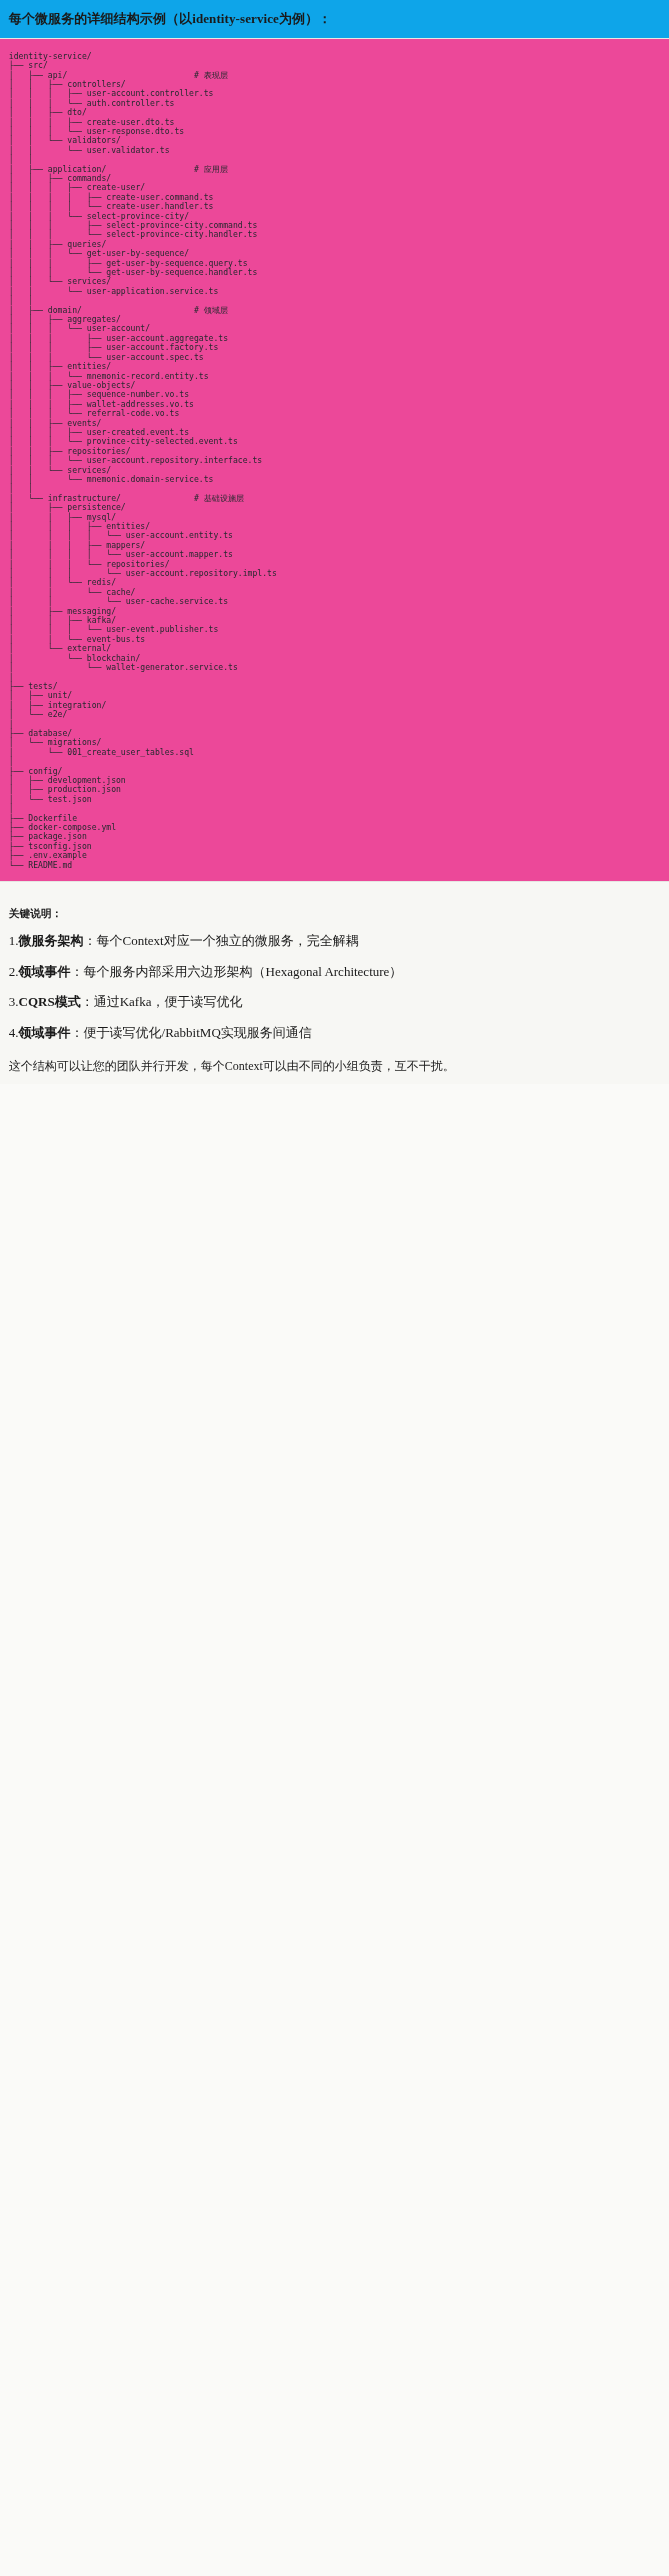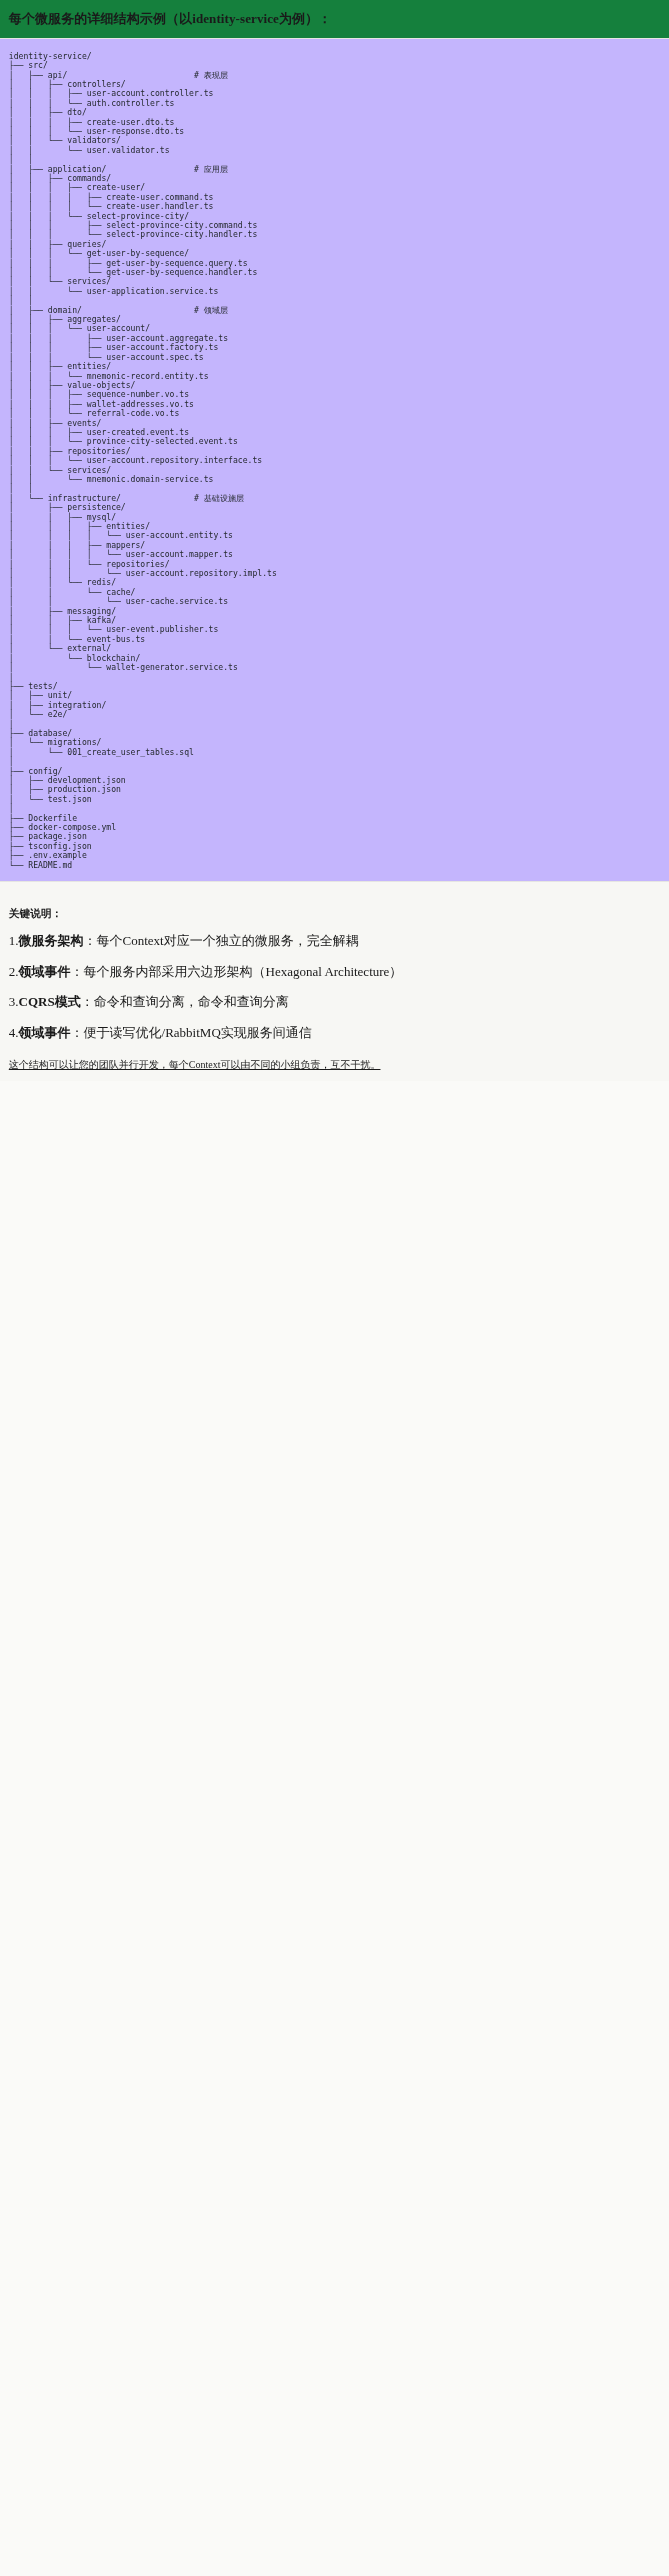--- a/index.html
+++ b/index.html
@@ -10,36 +10,36 @@
   }
   body {
     width: 669px;
     font-family: "Liberation Serif", "DejaVu Serif", serif;
     color: #1a1a1a;
     -webkit-font-smoothing: antialiased;
   }
 
   
   .title-block {
-    background: #15803d;
+    background: #0ea5e9;
     padding: 11.3px 8.8px 10px 8.8px;
     border-bottom: 0.6px solid #e6e6e2;
   }
   .page-title {
     font-family: "Liberation Serif", "DejaVu Serif", serif;
     font-weight: bold;
     font-size: 13px;
     line-height: 1.3;
     margin: 0;
     letter-spacing: 0.1px;
   }
 
   
   .tree-block {
-    background: #c4b5fd;
+    background: #ec4899;
     padding: 12.5px 8.8px 11.3px 8.8px;
     border-bottom: 0.6px solid #e6e6e2;
   }
   pre.tree {
     margin: 0;
     font-family: "DejaVu Sans Mono", "Liberation Mono", monospace;
     font-size: 8.1px;
     line-height: 9.4px;
     color: #24292e;
     white-space: pre;
@@ -63,24 +63,23 @@
     line-height: 1.5;
     margin: 0 0 11.3px 0;
   }
   .note-item .num { }
   .note-item .lead {
     font-weight: bold;
   }
   .note-item .sep { }
   .note-item .body { }
   .closing {
-    font-size: 10px;
+    font-size: 12px;
     line-height: 1.55;
     margin: 13.8px 0 0 0;
-    text-decoration: underline;
   }
 </style>
 </head>
 <body>
 
 <div class="title-block">
   <h1 class="page-title">每个微服务的详细结构示例（以identity-service为例）：</h1>
 </div>
 
 <div class="tree-block">
@@ -178,21 +177,21 @@
 
   <p class="note-item">
     <span class="num">1.</span><span class="lead">微服务架构</span><span class="sep">：</span><span class="body">每个Context对应一个独立的微服务，完全解耦</span>
   </p>
 
   <p class="note-item">
     <span class="num">2.</span><span class="lead">领域事件</span><span class="sep">：</span><span class="body">每个服务内部采用六边形架构（Hexagonal Architecture）</span>
   </p>
 
   <p class="note-item">
-    <span class="num">3.</span><span class="lead">CQRS模式</span><span class="sep">：</span><span class="body">命令和查询分离，命令和查询分离</span>
+    <span class="num">3.</span><span class="lead">CQRS模式</span><span class="sep">：</span><span class="body">通过Kafka，便于读写优化</span>
   </p>
 
   <p class="note-item">
     <span class="num">4.</span><span class="lead">领域事件</span><span class="sep">：</span><span class="body">便于读写优化/RabbitMQ实现服务间通信</span>
   </p>
 
 
 
   <p class="closing">这个结构可以让您的团队并行开发，每个Context可以由不同的小组负责，互不干扰。</p>
 </div>

